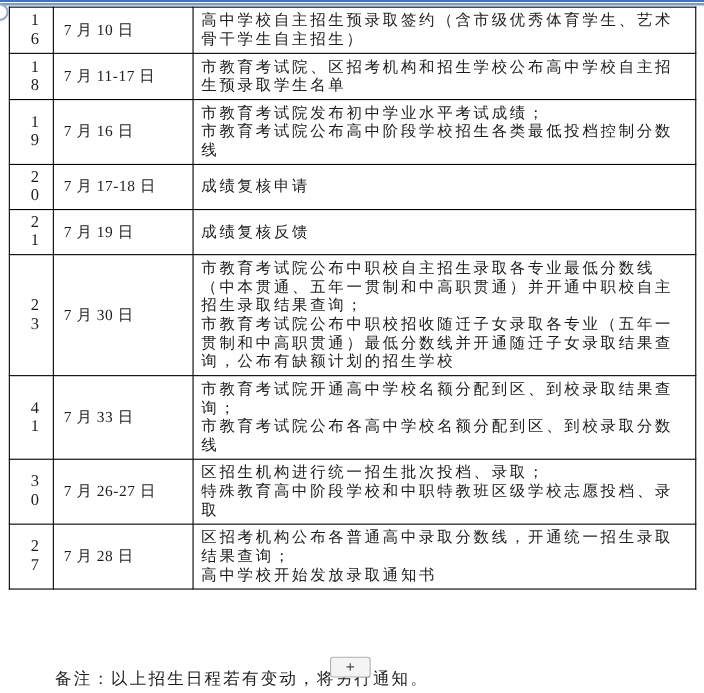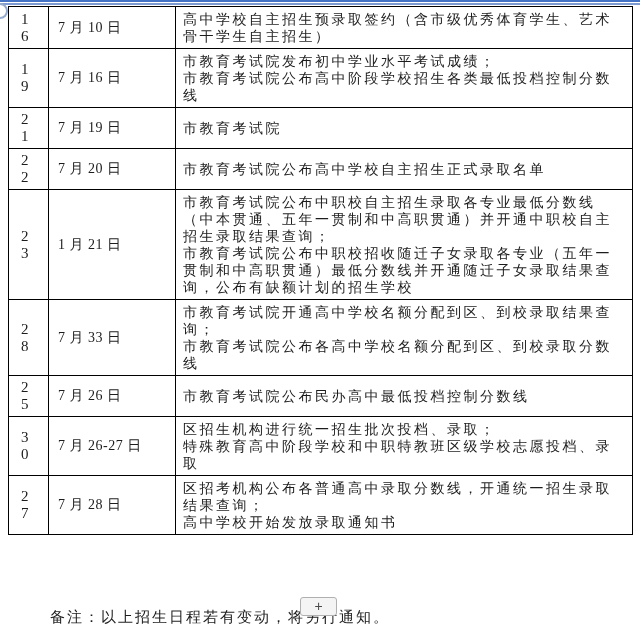--- a/index.html
+++ b/index.html
@@ -57,21 +57,21 @@
     table-layout: fixed;
   }
   td {
     border: 1px solid #000000;
     font-size: 14px;
     vertical-align: middle;
     background: #ffffff;
     word-break: break-all;
   }
   td.no {
-    text-align: left;
+    text-align: right;
     font-size: 15px;
     letter-spacing: 0.5px;
     padding: 3px 12px;
   }
   td.date {
     padding: 3px 4px 3px 9px;
     letter-spacing: 0.5px;
     white-space: nowrap;
     overflow: hidden;
   }
@@ -128,72 +128,72 @@
     <tbody>
   <tr>
     <td class="no">16</td>
     <td class="date">7 月 10 日</td>
     <td class="content">
             <div>高中学校自主招生预录取签约（含市级优秀体育学生、艺术骨干学生自主招生）</div>
           </td>
   </tr>
 
 
+  <tr>
+    <td class="no">18</td>
+    <td class="date">7 月 11-17 日</td>
+    <td class="content">
+            <div>市教育考试院、区招考机构和招生学校公布高中学校自主招生预录取学生名单</div>
+          </td>
+  </tr>
 
   <tr>
     <td class="no">19</td>
     <td class="date">7 月 16 日</td>
     <td class="content">
             <div>市教育考试院发布初中学业水平考试成绩；</div>
             <div>市教育考试院公布高中阶段学校招生各类最低投档控制分数线</div>
           </td>
   </tr>
 
+  <tr>
+    <td class="no">20</td>
+    <td class="date">7 月 17-18 日</td>
+    <td class="content">
+            <div>成绩复核申请</div>
+          </td>
+  </tr>
 
   <tr>
     <td class="no">21</td>
     <td class="date">7 月 19 日</td>
     <td class="content">
-            <div>市教育考试院</div>
-          </td>
-  </tr>
-
-  <tr>
-    <td class="no">22</td>
-    <td class="date">7 月 20 日</td>
-    <td class="content">
-            <div>市教育考试院公布高中学校自主招生正式录取名单</div>
-          </td>
-  </tr>
+            <div>成绩复核反馈</div>
+          </td>
+  </tr>
+
 
   <tr>
     <td class="no">23</td>
-    <td class="date">1 月 21 日</td>
+    <td class="date">7 月 30 日</td>
     <td class="content">
             <div>市教育考试院公布中职校自主招生录取各专业最低分数线（中本贯通、五年一贯制和中高职贯通）并开通中职校自主招生录取结果查询；</div>
             <div>市教育考试院公布中职校招收随迁子女录取各专业（五年一贯制和中高职贯通）最低分数线并开通随迁子女录取结果查询，公布有缺额计划的招生学校</div>
           </td>
   </tr>
 
   <tr>
-    <td class="no">28</td>
+    <td class="no">41</td>
     <td class="date">7 月 33 日</td>
     <td class="content">
             <div>市教育考试院开通高中学校名额分配到区、到校录取结果查询；</div>
             <div>市教育考试院公布各高中学校名额分配到区、到校录取分数线</div>
           </td>
   </tr>
 
-  <tr>
-    <td class="no">25</td>
-    <td class="date">7 月 26 日</td>
-    <td class="content">
-            <div>市教育考试院公布民办高中最低投档控制分数线</div>
-          </td>
-  </tr>
 
   <tr>
     <td class="no">30</td>
     <td class="date">7 月 26-27 日</td>
     <td class="content">
             <div>区招生机构进行统一招生批次投档、录取；</div>
             <div>特殊教育高中阶段学校和中职特教班区级学校志愿投档、录取</div>
           </td>
   </tr>
 

